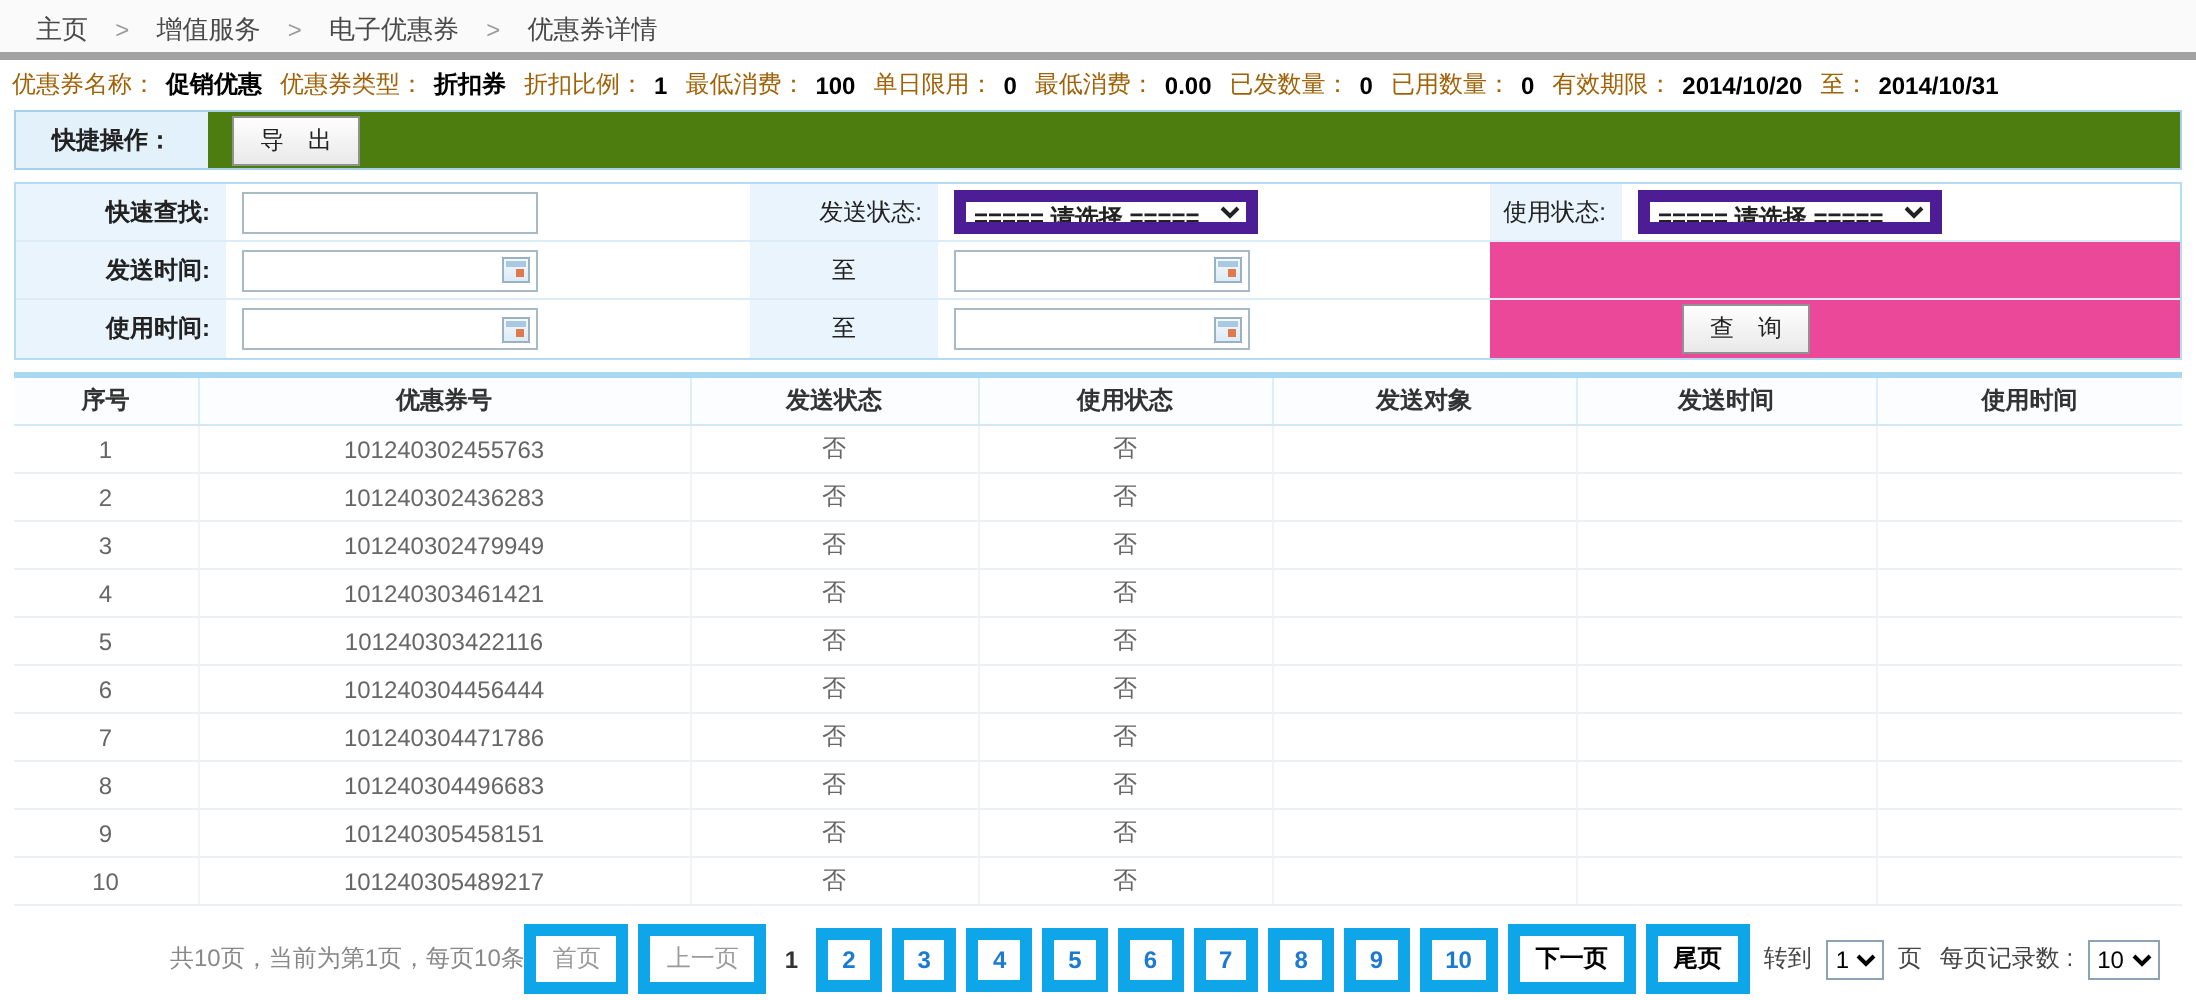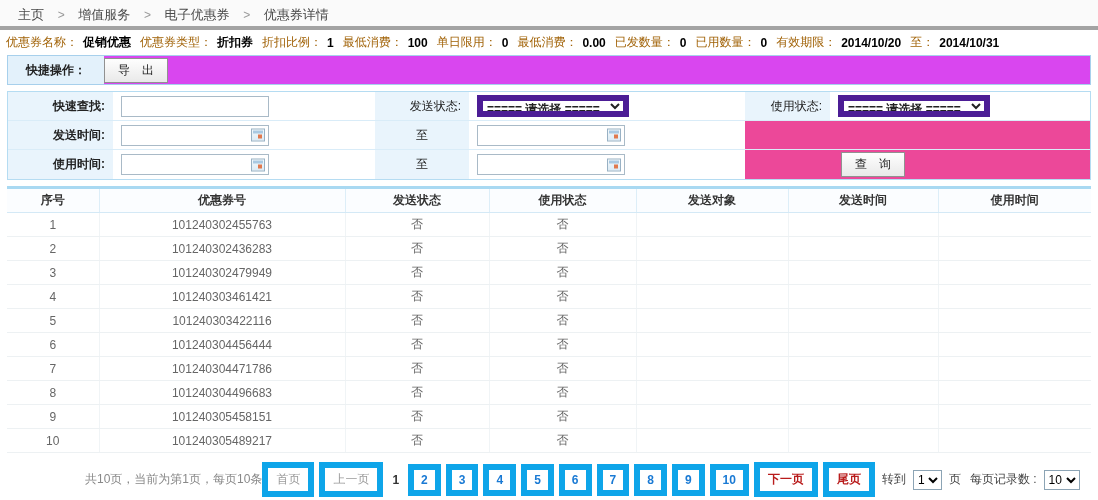--- a/index.html
+++ b/index.html
@@ -17,36 +17,36 @@
   .crumb { cursor:pointer; }
   .sep { color:#999; margin:0 10px; font-size:12px; }
   
   .info-bar { display:flex; align-items:center; height:25px; padding:0 6px; white-space:nowrap; }
   .info-item { margin-right:9px; display:flex; align-items:center; }
   .info-label { color:#a16207; }
   .info-value { font-weight:bold; color:#000; margin-left:5px; }
   
   .quick-bar { margin:0 7px; border:1px solid #a7d0ec; height:30px; display:flex; align-items:stretch; }
   .quick-label { width:96px; background:#e3f1fb; display:flex; align-items:center; justify-content:center; font-weight:bold; color:#222; }
-  .quick-content { flex:1; background:#d946ef; display:flex; align-items:center; }
+  .quick-content { flex:1; background:#4d7c0f; display:flex; align-items:center; padding-left:12px; }
   .btn {
     border:1px solid #919191; background:linear-gradient(#fefefe,#e9e9e9);
     padding:3px 13px; font-size:12px; color:#222; cursor:pointer;
     font-family:inherit; white-space:pre;
   }
   
   .filter-area { margin:6px 7px 0; border:1px solid #b5dcf2; background:#fff; }
   .filter-row { display:flex; height:29px; align-items:stretch; border-bottom:1px solid #d9ecf8; }
   .filter-row:last-child { border-bottom:none; }
   .f-label { background:#e9f4fc; display:flex; align-items:center; justify-content:flex-end; padding-right:8px; color:#222; }
   .f-label.center { justify-content:center; padding-right:0; }
   .f-cell { display:flex; align-items:center; padding-left:8px; background:#fff; }
   .w-label1 { width:105px;font-weight:bold; } .w-cell1 { width:262px; }
   .w-label2 { width:94px; }  .w-cell2 { width:276px; }
-  .w-label3 { width:85px; }  .w-cell3 { flex:1; }
+  .w-label3 { width:66px; }  .w-cell3 { flex:1; }
   .f-blank { flex:1; background:#ec4899; display:flex; align-items:center; }
   .txt-input { width:148px; height:21px; border:1px solid #a9bac7; padding:0 4px; font-size:12px; font-family:inherit; }
   .date-wrap { position:relative; display:inline-block; }
   .date-input { width:148px; height:21px; border:1px solid #a9bac7; padding:0 22px 0 4px; font-size:12px; font-family:inherit; }
   .cal-icon { position:absolute; right:4px; top:50%; transform:translateY(-50%); width:14px; height:13px; border:1px solid #98b1c4; background:linear-gradient(#f4f9fc,#dcebf5); }
   .cal-icon::before { content:""; position:absolute; left:1px; right:1px; top:1px; height:3px; background:#a9c9e2; }
   .cal-icon::after { content:""; position:absolute; right:2px; bottom:2px; width:4px; height:4px; background:#e0794e; }
   .sel { width:152px; height:22px; font-size:12px; font-weight:bold; font-family:inherit; color:#222; background:#fff; border:6px solid #4c1d95; }
   .search-btn { margin-left:96px; }
   
@@ -63,21 +63,21 @@
   .data-table td:last-child { border-right:none; }
   
   .pagination { display:flex; align-items:center; margin-top:9px; padding:0 22px 0 85px; color:#888; white-space:nowrap; }
   .pg-controls { margin-left:auto; display:flex; align-items:center; gap:5px; }
   .pg-btn, .pg-num, .pg-nav {
     border:6px solid #0ea5e9; background:#fff; padding:3px 8px; font-size:12px;
     font-family:inherit; cursor:pointer;
   }
   .pg-btn { color:#9b9b9b; cursor:default; }
   .pg-num { color:#1a7ad4; font-weight:bold; padding:3px 7px; }
-  .pg-nav { color:#b91c1c; font-weight:bold; }
+  .pg-nav { color:#000000; font-weight:bold; }
   .pg-current { font-weight:bold; color:#333; padding:0 4px; }
   .pg-text { color:#444; margin:0 2px; }
   .sel-small { height:20px; font-size:12px; font-family:inherit; border:1px solid #8ca4b5; background:#fff; }
 </style>
 </head>
 <body>
 
 <div class="breadcrumb">
   <span class="crumb">主页</span>
   <span class="sep">&gt;</span>

